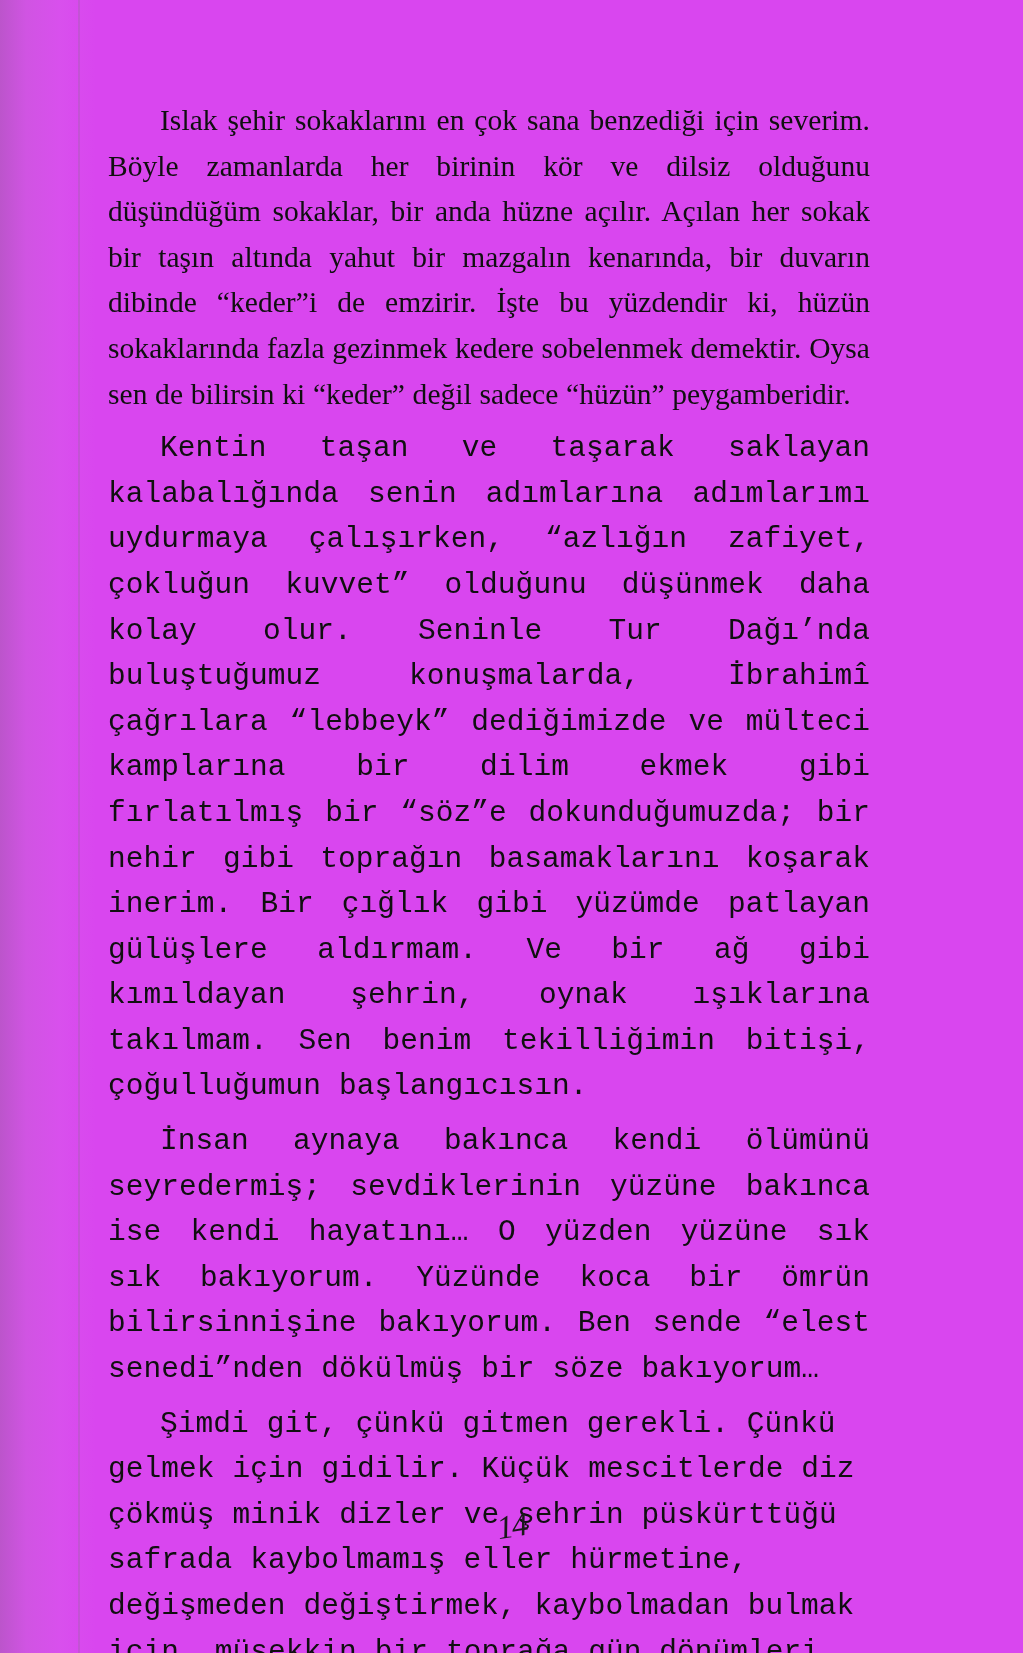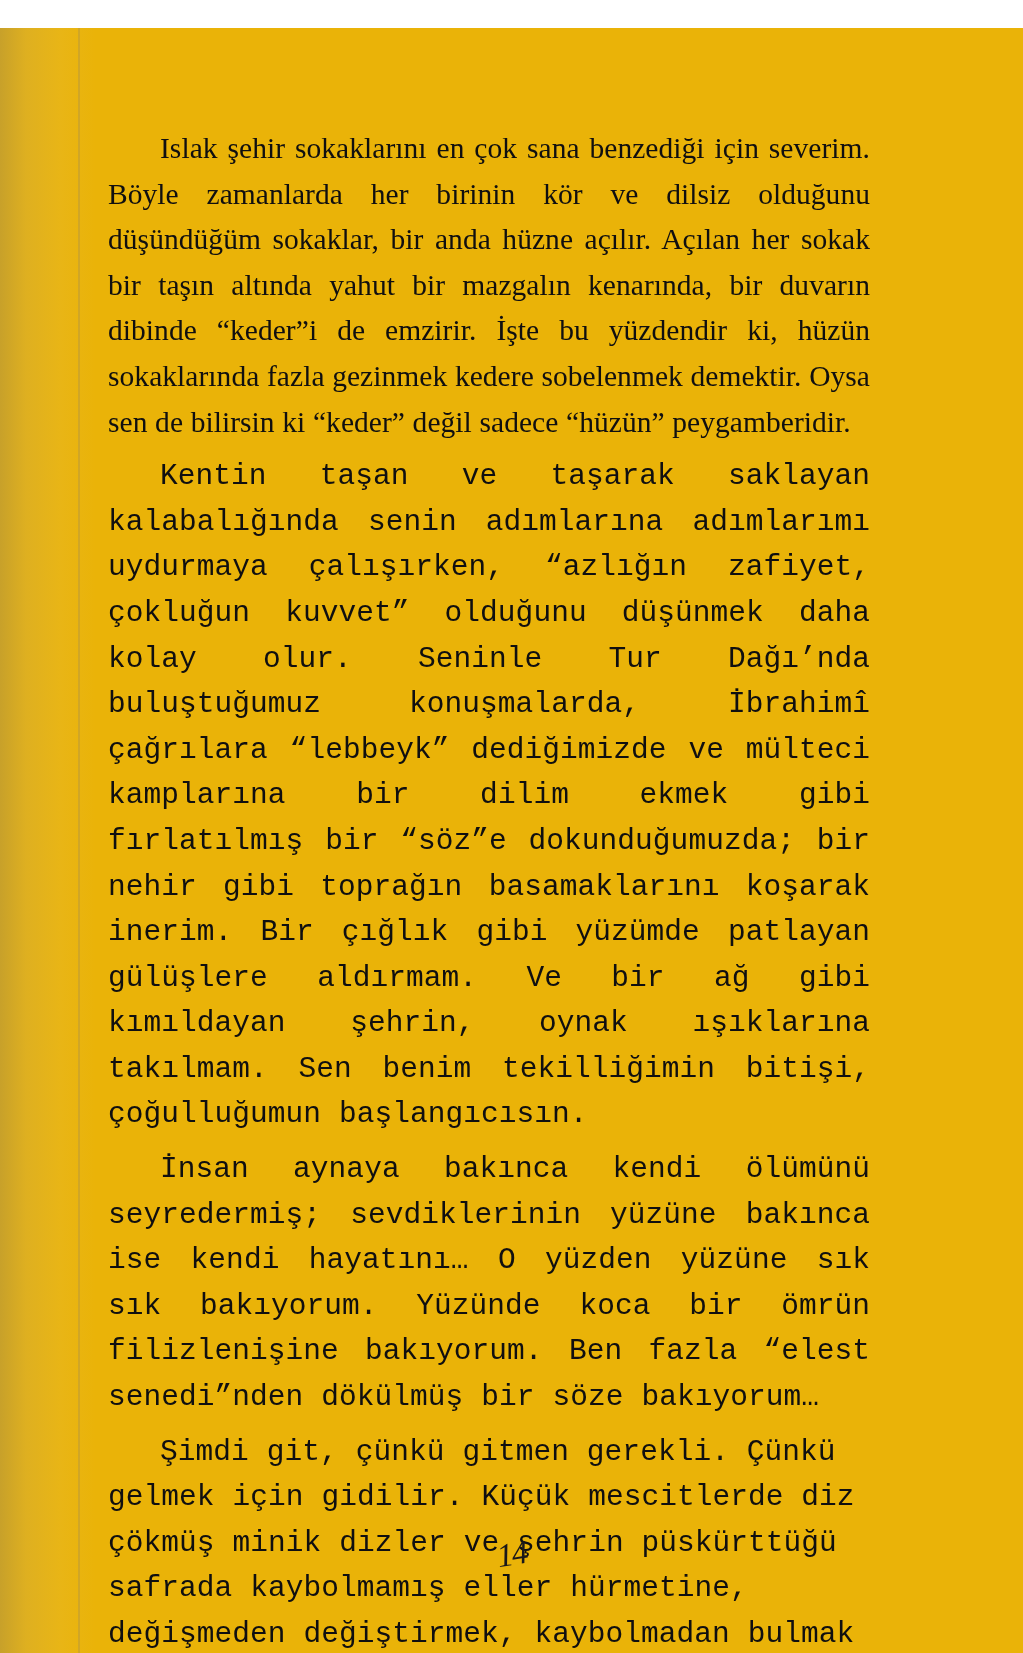--- a/index.html
+++ b/index.html
@@ -12,22 +12,21 @@
     height: 1653px;
     position: relative;
     overflow: hidden;
     font-family: "Liberation Serif", "DejaVu Serif", serif;
     color: #100f10;
   }
 
   .page {
     position: absolute;
     inset: 0;
-    background: #eab308;
-    margin-top: 28px;
+    background: #d946ef;
   }
 
   
   .gutter-shade {
     position: absolute;
     left: 0;
     top: 0;
     width: 96px;
     height: 100%;
     background: linear-gradient(to right,
@@ -91,19 +90,19 @@
 <body>
 
 <div class="page">
 
   <div class="gutter-shade"></div>
   <div class="gutter-line"></div>
 
   <div class="text-block">
     <p class="para">Islak şehir sokaklarını en çok sana benzediği için seve­rim. Böyle zamanlarda her birinin kör ve dilsiz olduğunu düşündüğüm sokaklar, bir anda hüzne açılır. Açılan her sokak bir taşın altında yahut bir mazgalın kenarında, bir duvarın dibinde “keder”i de emzirir. İşte bu yüzdendir ki, hüzün sokaklarında fazla gezinmek kedere sobelenmek de­mektir. Oysa sen de bilirsin ki “keder” değil sadece “hüzün” peygamberidir.</p>
     <p class="para">Kentin taşan ve taşarak saklayan kalabalığında senin adımlarına adımlarımı uydurmaya çalışırken, “azlığın zafiyet, çokluğun kuvvet” olduğunu düşünmek daha kolay olur. Seninle Tur Dağı’nda buluştuğumuz konuşmalarda, İbrahimî çağrılara “lebbeyk” dediğimizde ve mülteci kamplarına bir dilim ekmek gibi fırlatılmış bir “söz”e dokunduğumuzda; bir nehir gibi toprağın basamaklarını koşarak inerim.  Bir çığlık gibi yüzümde patlayan gülüşlere aldırmam. Ve bir ağ gibi kımıldayan şehrin, oynak ışıklarına takılmam. Sen benim tekilliğimin bitişi, çoğulluğumun başlangıcısın.</p>
-    <p class="para">İnsan aynaya bakınca kendi ölümünü seyredermiş; sev­diklerinin yüzüne bakınca ise kendi hayatını… O yüzden yüzüne sık sık bakıyorum. Yüzünde koca bir ömrün filizle­nişine bakıyorum. Ben fazla “elest senedi”nden dökülmüş bir söze bakıyorum…</p>
+    <p class="para">İnsan aynaya bakınca kendi ölümünü seyredermiş; sev­diklerinin yüzüne bakınca ise kendi hayatını… O yüzden yüzüne sık sık bakıyorum. Yüzünde koca bir ömrün bilirsin­nişine bakıyorum. Ben sende “elest senedi”nden dökülmüş bir söze bakıyorum…</p>
     <p class="para">Şimdi git, çünkü gitmen gerekli. Çünkü gelmek için gi­dilir. Küçük mescitlerde diz çökmüş minik dizler ve şehrin püskürttüğü safrada kaybolmamış eller hürmetine, değiş­meden değiştirmek, kaybolmadan bulmak için, müsekkin bir toprağa gün dönümleri ekmek için git. Dualarla yalıtılmış bir hayatın tam ortasında güçlü bir çınar gibi toprağa kök salmak için git.</p>
   </div>
 
   <div class="page-number">14</div>
 
 </div>
 
 </body></html>

